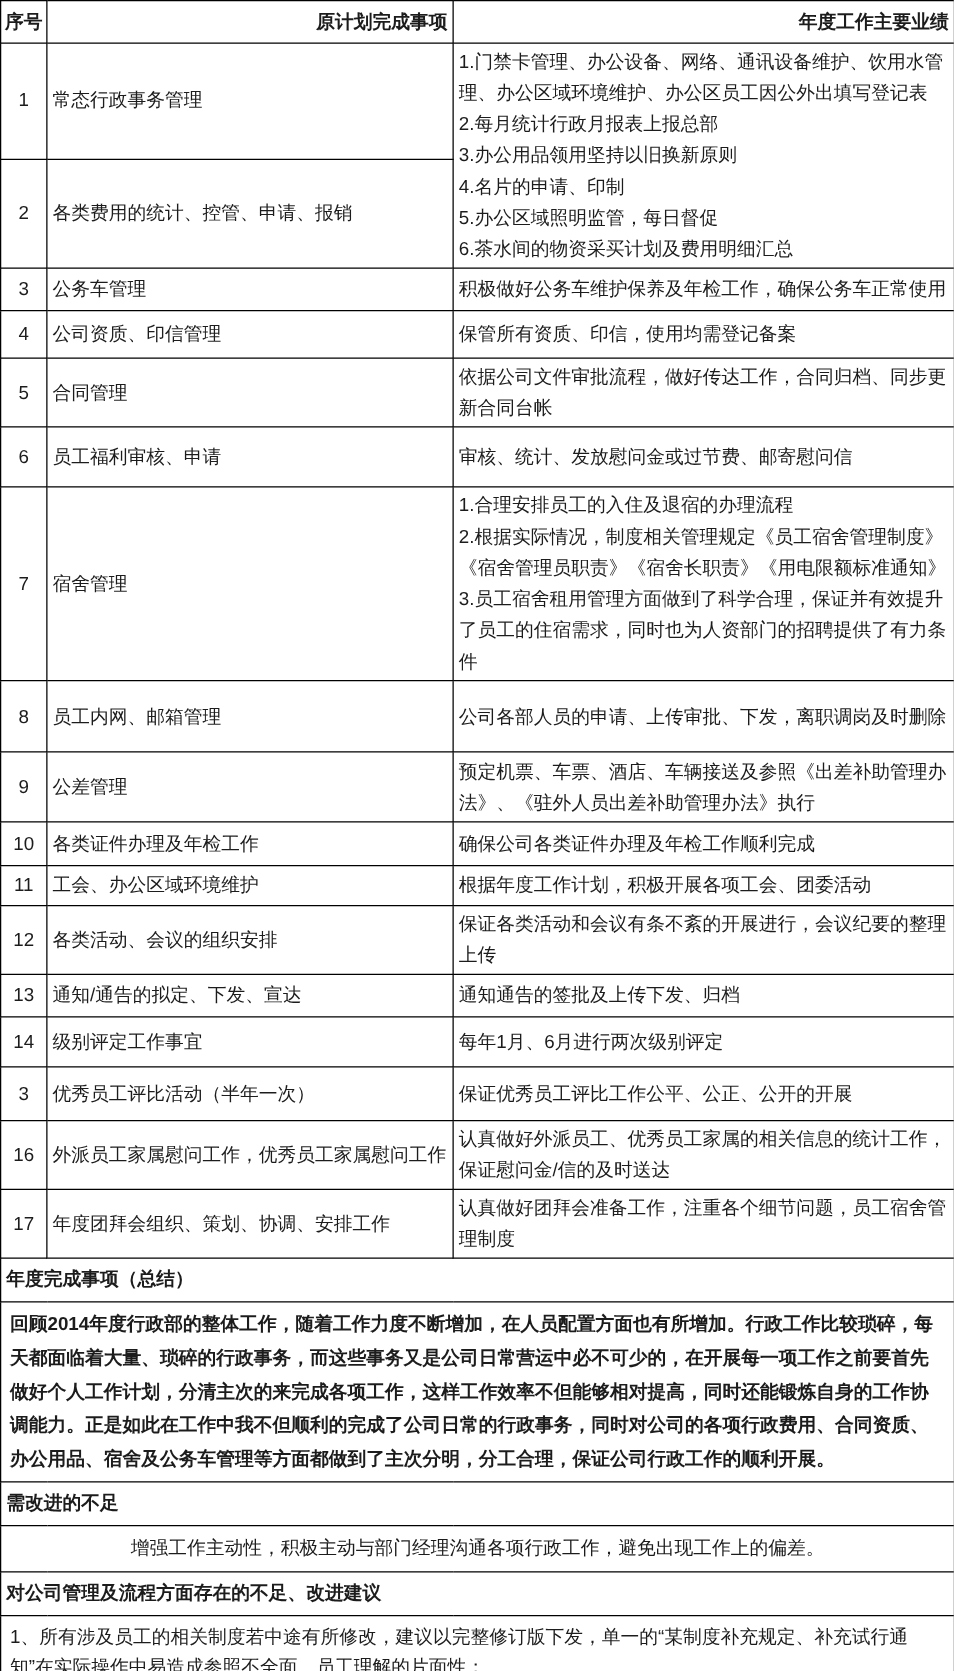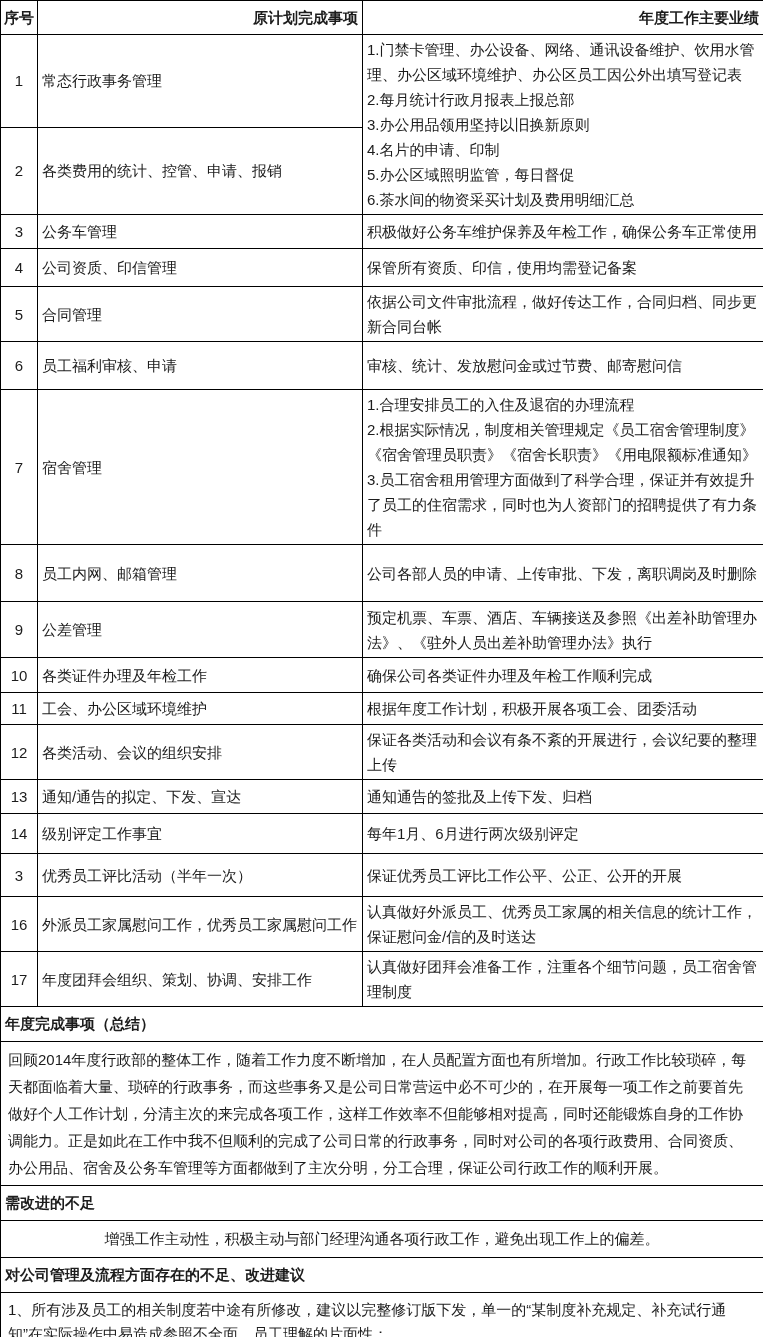--- a/index.html
+++ b/index.html
@@ -22,21 +22,21 @@
     padding: 2px 4px;
     line-height: 25px;
     vertical-align: middle;
     word-break: break-all;
   }
   th { font-weight: bold; text-align: right; }
   th.c-no { text-align: center; padding: 4px 1px; }
   .c-no { text-align: center; padding: 2px 1px; }
   .ml { white-space: pre-line; }
   .sec-title { text-align: left; font-weight: bold; line-height: 22px; padding: 6px 4px; }
-  .sec-text { line-height: 27px; padding: 4px 7px; }
+  .sec-text { line-height: 27px; padding: 4px 7px; font-weight: bold; }
   .improve-text { text-align: center; line-height: 24px; padding: 6px 7px; margin-top: 47px; }
   .suggest { line-height: 24px; padding: 5px 7px 10px; }
   .suggest div { margin: 0; }
 </style>
 </head>
 <body>
 
 <table class="report">
   <colgroup>
     <col style="width:37px">

